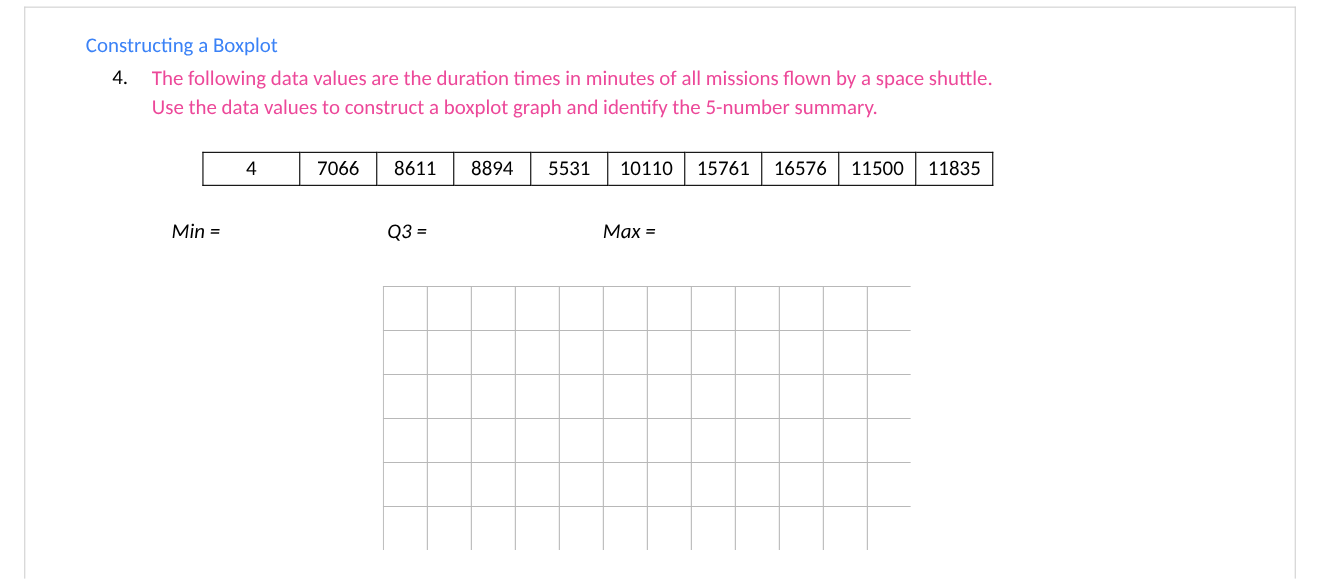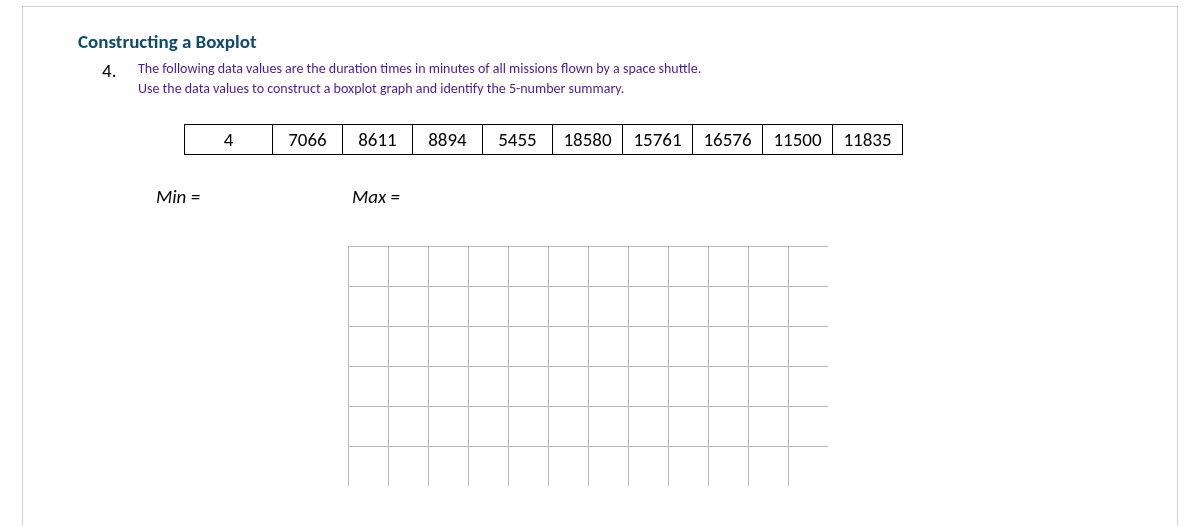--- a/index.html
+++ b/index.html
@@ -39,39 +39,39 @@
       width: 1px;
       background: #d0d0d0;
     }
     .content {
       position: absolute;
       top: 30px;
       left: 78px;
       right: 78px;
     }
     .heading {
-      color: #0c4a6e;
-      font-weight: bold;
+      color: #3b82f6;
+      font-weight: normal;
       font-size: 19px;
       margin-bottom: 6px;
     }
     .question-row {
       display: flex;
       align-items: flex-start;
       margin-left: 24px;
     }
     .question-number {
       font-size: 19px;
       color: #000;
       width: 36px;
       flex-shrink: 0;
     }
     .question-text {
-      font-size: 14px;
-      color: #4c1d95;
+      font-size: 19px;
+      color: #ec4899;
       line-height: 1.4;
     }
     .data-table-wrap {
       margin-top: 26px;
       margin-left: 106px;
     }
     .data-table {
       border-collapse: collapse;
     }
     .data-table td {
@@ -125,33 +125,34 @@
   </div>
 
   <div class="data-table-wrap">
     <table class="data-table">
       <tbody>
           <tr>
         <td style="min-width:88px;">4</td>
         <td>7066</td>
         <td>8611</td>
         <td>8894</td>
-        <td>5455</td>
-        <td>18580</td>
+        <td>5531</td>
+        <td>10110</td>
         <td>15761</td>
         <td>16576</td>
         <td>11500</td>
         <td>11835</td>
       </tr>
     </tbody>
       </table>
   </div>
 
   <div class="summary-row">
     <div class="summary-item">Min =</div>
+    <div class="summary-item">Q3 =</div>
     <div class="summary-item">Max =</div>
   </div>
 
   <div class="grid-area">
     <svg class="grid-svg" width="480" height="240" id="grid-svg">
         <line x1="0.5" y1="0" x2="0.5" y2="240"></line>
         <line x1="40.5" y1="0" x2="40.5" y2="240"></line>
         <line x1="80.5" y1="0" x2="80.5" y2="240"></line>
         <line x1="120.5" y1="0" x2="120.5" y2="240"></line>
         <line x1="160.5" y1="0" x2="160.5" y2="240"></line>

